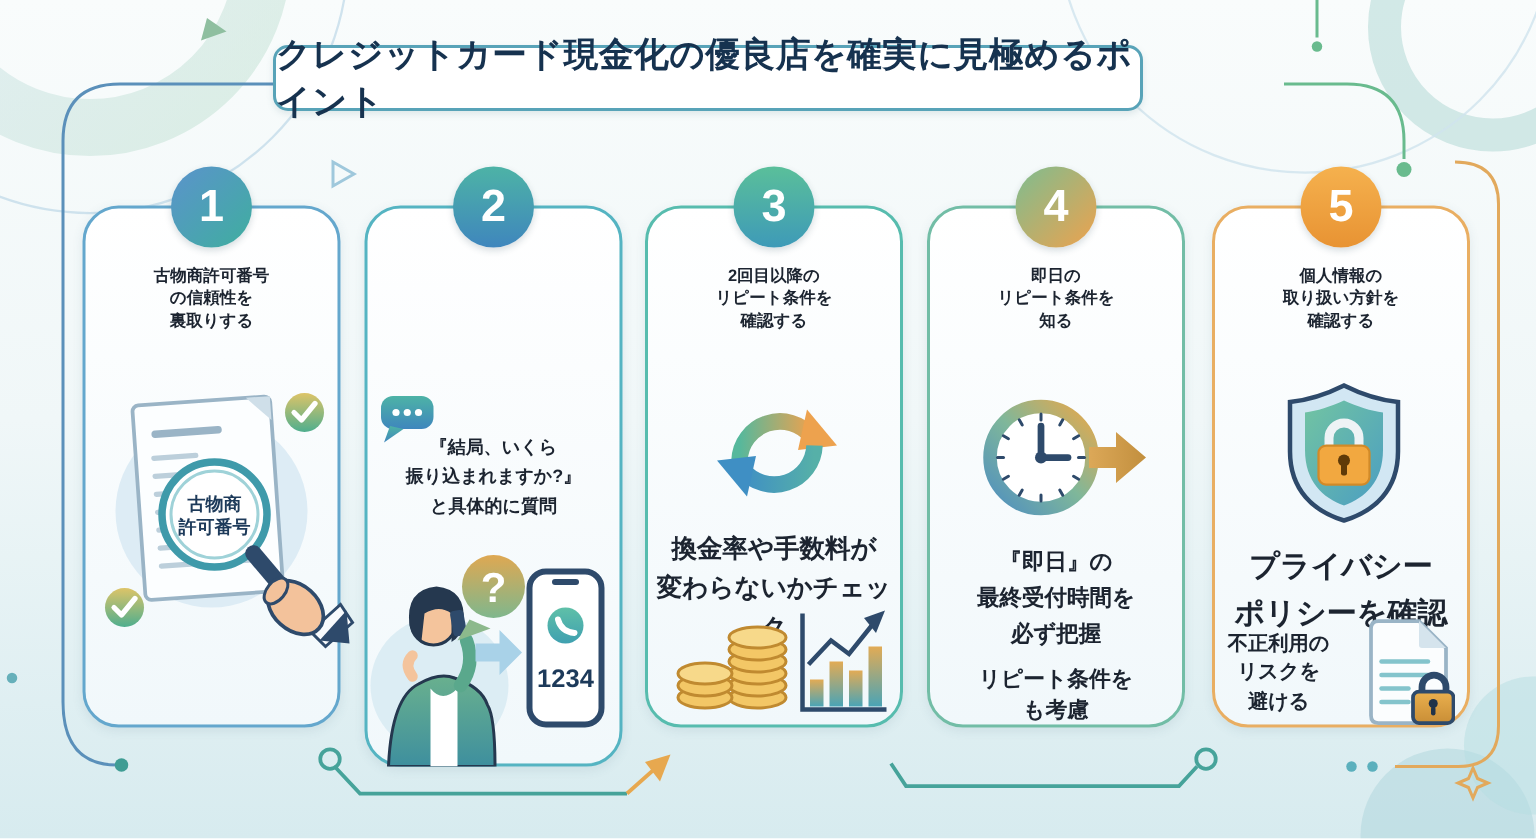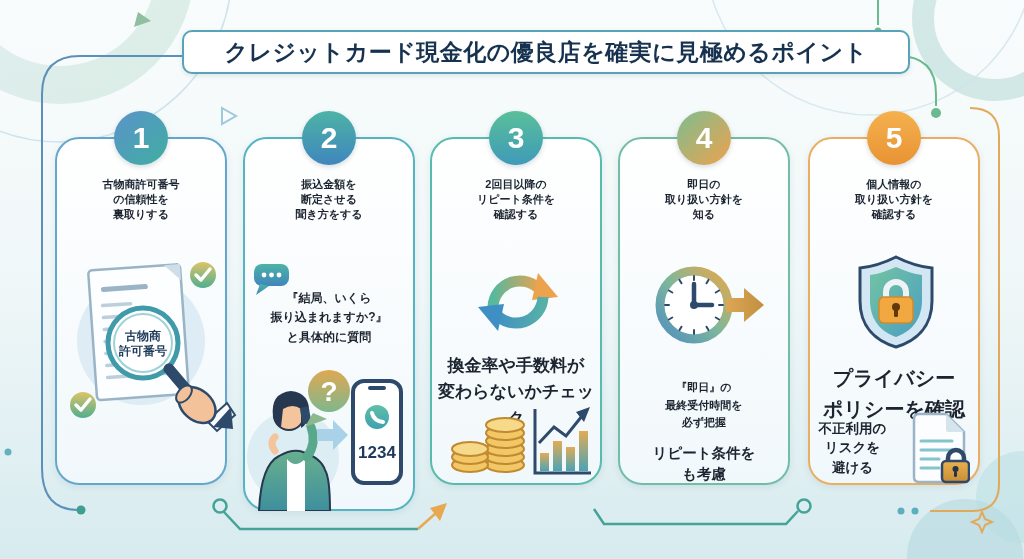--- a/index.html
+++ b/index.html
@@ -1,20 +1,20 @@
 <!DOCTYPE html>
 <html><head>
 <meta charset="utf-8">
 <style>
   * { box-sizing: border-box; margin: 0; padding: 0; }
   body { font-family: "Liberation Sans", "DejaVu Sans", sans-serif; background:#fff; }
   .canvas { position:relative; width:1024px; height:559px; overflow:hidden;
     background: linear-gradient(180deg,#f9fcfc 0%, #f0f7f8 50%, #d7ebef 100%); }
   .decor-layer { position:absolute; inset:0; z-index:0; }
-  .title-box { position:absolute; left:182px; top:30px; width:728px; height:44px;
+  .title-box { position:absolute; left:182px; top:30px; width:580px; height:44px;
     background:#ffffff; border:2px solid #58a3b8; border-radius:10px;
     display:flex; align-items:center; justify-content:center; z-index:3;
     font-size:23px; font-weight:700; color:#16324f; letter-spacing:.5px;
     box-shadow:0 2px 5px rgba(70,110,130,.14); }
   .card { position:absolute; width:172px; border-radius:24px; z-index:2;
     background:linear-gradient(180deg,#ffffff 0%,#f1f8fb 100%);
     border:2px solid; box-shadow:0 2px 7px rgba(60,100,120,.10); }
   .card1 { left:55px;  top:137px; height:348px; border-color:#64a7cd; }
   .card2 { left:243px; top:137px; height:374px; border-color:#55b4c2; }
   .card3 { left:430px; top:137px; height:348px; border-color:#57bcae; }
@@ -35,21 +35,21 @@
     color:#1c2430; white-space:pre-line; }
   .c1-illus { position:absolute; top:116px; left:0; width:172px; height:170px; overflow:visible; }
   .c1-cap  { top:288px; font-size:14.5px; line-height:1.42; }
   .c2-bubble { position:absolute; top:124px; left:7px; width:40px; height:33px; }
   .c2-quote  { top:150px; font-size:12px; line-height:1.62; }
   .c2-illus { position:absolute; top:226px; left:0; width:172px; height:146px; }
   .c3-refresh { position:absolute; top:118px; left:36px; width:100px; height:90px; }
   .c3-cap { top:214px; font-size:17px; line-height:1.55; }
   .c3-icons { position:absolute; top:264px; left:11px; width:150px; height:76px; }
   .c4-clock { position:absolute; top:118px; left:22px; width:126px; height:98px; }
-  .c4-cap  { top:240px; font-size:11px; line-height:1.6; }
+  .c4-cap  { top:224px; font-size:15px; line-height:1.6; }
   .c4-note { top:304px; font-size:14.5px; line-height:1.45; }
   .c5-shield { position:absolute; top:114px; left:38px; width:96px; height:100px; }
   .c5-cap { top:224px; font-size:20px; line-height:1.55; }
   .c5-row { position:absolute; top:272px; left:4px; right:8px; display:flex; align-items:center; gap:17px;justify-content:space-between; }
   .c5-note { flex:1; font-size:13.5px; font-weight:700; text-align:center; white-space:pre-line;
     line-height:1.45; color:#1c2430; }
   .c5-doc { width:62px; height:74px; flex:none; }
 </style>
 </head>
 <body>
@@ -144,23 +144,20 @@
       </g>
       <g>
         <circle cx="26" cy="150" r="13" fill="url(#gc1)"></circle>
         <path d="M19 150 l5 5 l9 -11" stroke="#fff" stroke-width="3.5" fill="none" stroke-linecap="round" stroke-linejoin="round"></path>
       </g>
     </svg>
   </section>
 
   <section class="card card2">
     <div class="num num2">2</div>
-    <h2 class="c-head">振込金額を
-断定させる
-聞き方をする</h2>
     <svg class="c2-bubble" viewBox="0 0 40 33">
       <defs>
         <linearGradient id="gbub" x1="0" y1="0" x2="0" y2="1">
           <stop offset="0" stop-color="#4db3a6"></stop>
             <stop offset="1" stop-color="#3f86bd"></stop>
         </linearGradient>
       </defs>
       <rect x="2" y="1" width="35" height="22" rx="8" fill="url(#gbub)"></rect>
       <polygon points="8,21 4,32 17,23" fill="url(#gbub)"></polygon>
       <circle cx="12" cy="12" r="2.4" fill="#fff"></circle>
@@ -260,21 +257,21 @@
         <rect x="136" y="28" width="9" height="40" fill="url(#gbar)"></rect>
         <path d="M96 40 L111 24 L123 33 L139 13" stroke="#2e4a6b" stroke-width="3" fill="none"></path>
         <polygon points="147,4 133,9 141,19" fill="#2e4a6b"></polygon>
       </g>
     </svg>
   </section>
 
   <section class="card card4">
     <div class="num num4">4</div>
     <h2 class="c-head">即日の
-取り扱い方針を
+リピート条件を
 知る</h2>
     <svg class="c4-clock" viewBox="0 0 126 98">
       <defs>
         <linearGradient id="gclock" x1="0" y1="1" x2="1" y2="0">
           <stop offset="0" stop-color="#4f8fc0"></stop>
             <stop offset="0.5" stop-color="#7fb79a"></stop>
             <stop offset="1" stop-color="#e8a84a"></stop>
         </linearGradient>
         <linearGradient id="garr" x1="0" y1="0" x2="1" y2="0">
           <stop offset="0" stop-color="#dca858"></stop>

